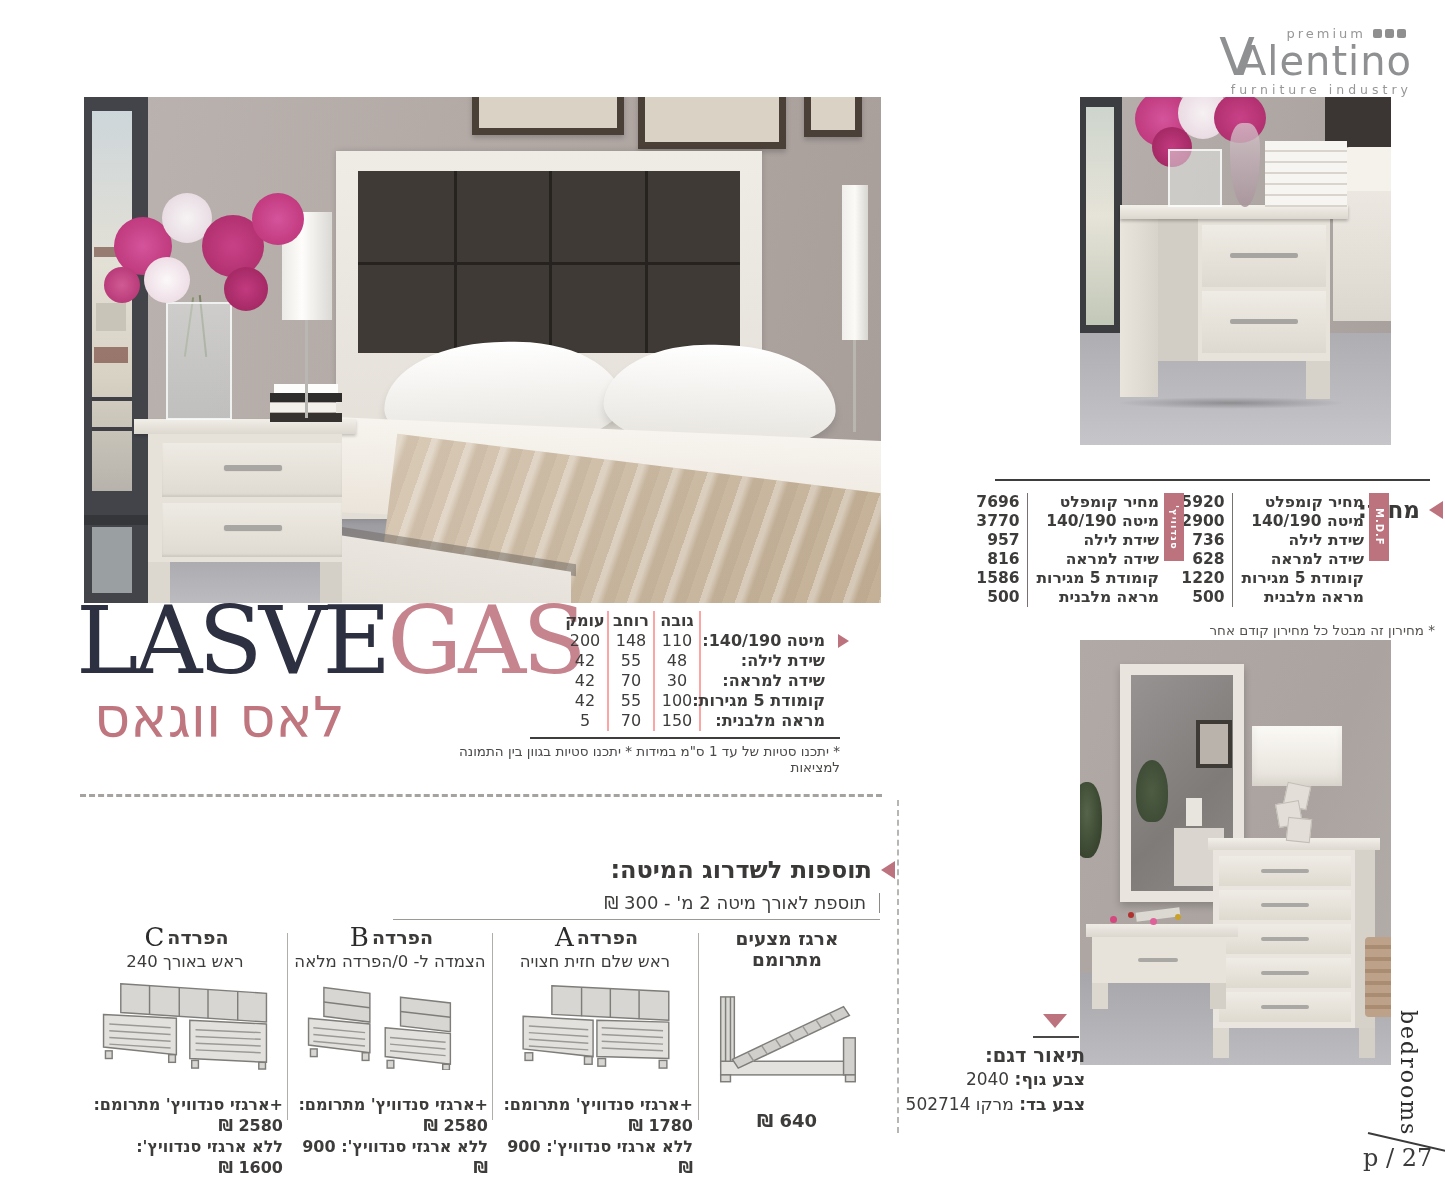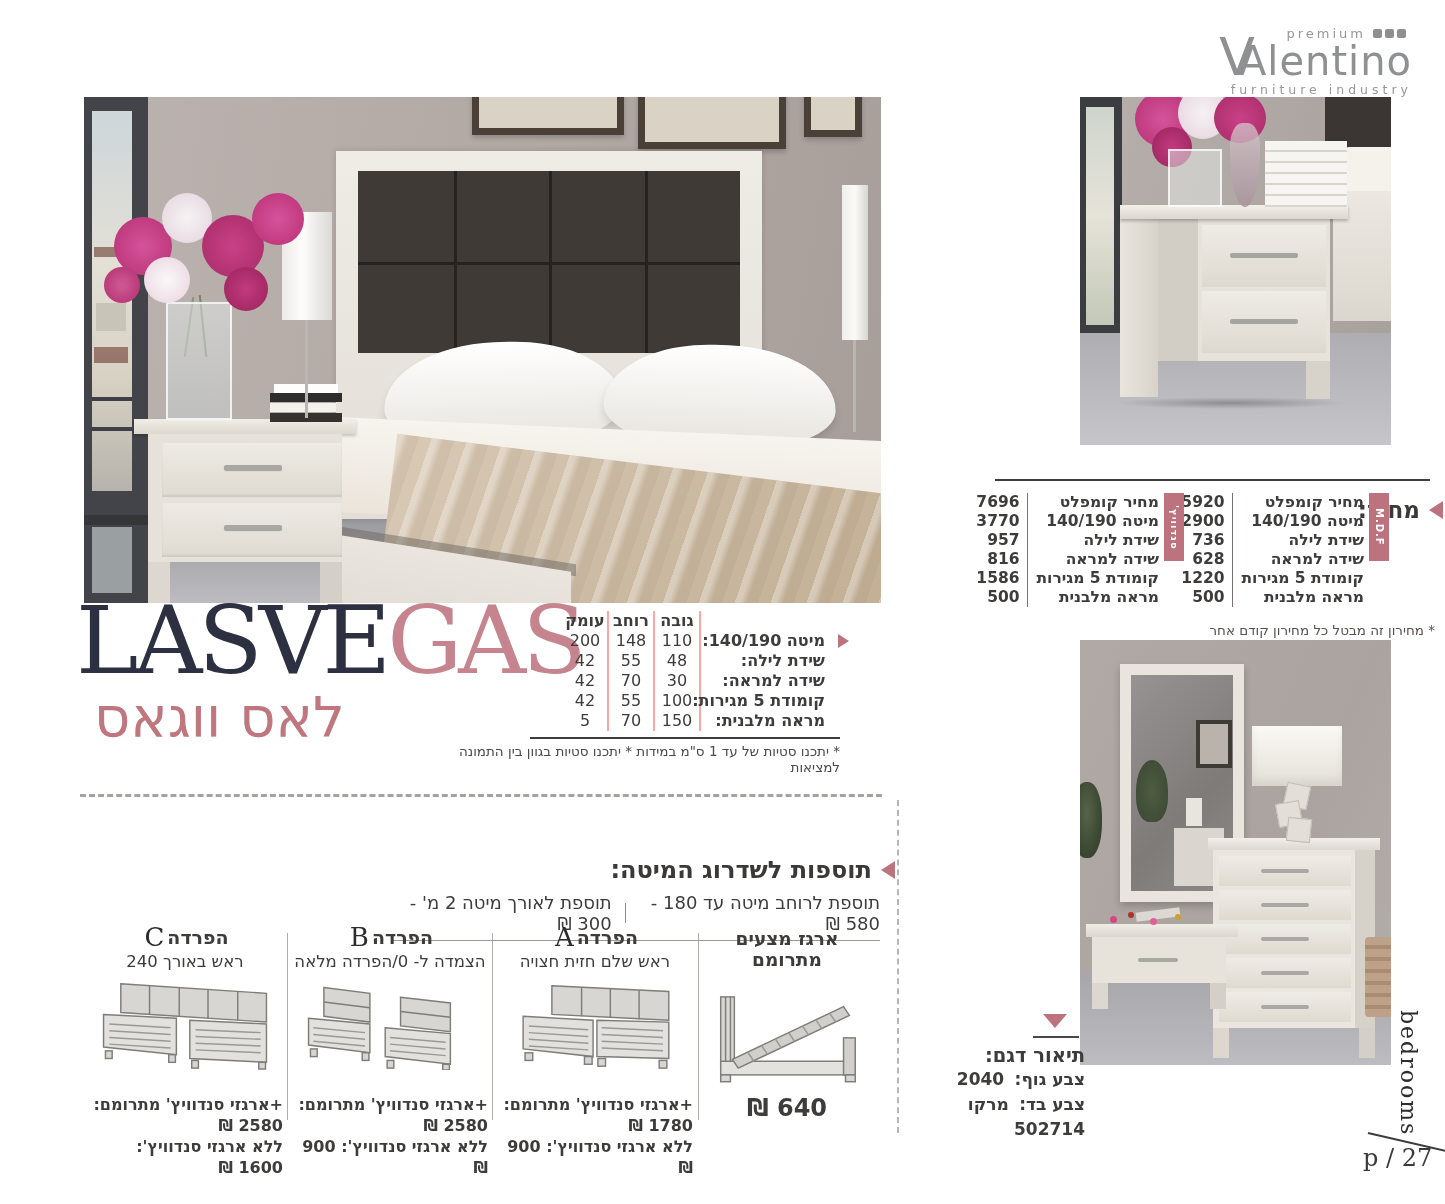--- a/index.html
+++ b/index.html
@@ -232,33 +232,33 @@
   .opt-a { left:497px; top:924px; width:196px; }
   .opt-b { left:292px; top:924px; width:196px; }
   .opt-c { left:87px; top:924px; width:196px; }
   .opt-title { direction:rtl; font-size:18.5px; font-weight:700; }
   .sep-title { direction:rtl; line-height:27px; }
   .sep-he { font-size:19px; font-weight:700; }
   .sep-letter { font-family:"DejaVu Serif","Liberation Serif",serif; font-size:26px; margin:0 3px;
                 vertical-align:-2px; color:#2b2b2b; }
   .sep-sub { direction:rtl; font-size:16.5px; line-height:20px; }
   .opt svg { margin-top:6px; }
-  .opt-price { direction:rtl; font-size:24px; font-weight:700; margin-top:2px; }
+  .opt-price { direction:rtl; font-size:18px; font-weight:700; margin-top:18px; }
   .sep-prices { direction:rtl; text-align:start; font-size:16px; font-weight:600; line-height:21px; margin-top:20px; }
 
   
   .model-desc { position:absolute; left:900px; top:1014px; width:185px; direction:rtl; text-align:start; }
   .md-tri { position:absolute; right:18px; top:0; width:0; height:0;
             border-left:12px solid transparent; border-right:12px solid transparent;
             border-top:14px solid #bd737e; }
   .md-line { position:absolute; right:6px; top:22px; width:46px; height:2px; background:#4a4847; }
   .md-title { margin-top:30px; font-size:19.5px; font-weight:700; }
   .md-row { font-size:17px; line-height:25px; }
   .md-label { font-weight:700; }
-  .md-value { font-weight:700; margin-right:5px; }
+  .md-value { font-weight:400; }
 
   
   .bedrooms { position:absolute; left:1396px; top:1010px; writing-mode:vertical-rl;
               font-family:"DejaVu Serif","Liberation Serif",serif; font-size:22px; letter-spacing:2px; color:#2c2c2c; }
   .pageno-line { position:absolute; left:1368px; top:1132px; width:84px; height:2px; background:#3b3b3b;
                  transform:rotate(13deg); transform-origin:left center; }
   .pageno { position:absolute; left:1363px; top:1144px; font-family:"DejaVu Serif","Liberation Serif",serif;
             font-size:24px; color:#3b3b3b; }
 </style>
 </head>
@@ -499,21 +499,20 @@
   <div class="dash-v"></div>
   <div class="vline vline1"></div>
   <div class="vline vline2"></div>
   <div class="vline vline3"></div>
 
   <div class="upg-title-row">
     <span class="tri-left"></span>
     <span class="upg-title">תוספות לשדרוג המיטה:</span>
   </div>
   <div class="upg-sub">
-    <span>תוספת לרוחב מיטה עד 180 - 580 ₪</span>
     <span class="vdiv"></span>
     <span>תוספת לאורך מיטה 2 מ' - 300 ₪</span>
   </div>
 
   <div class="opt opt-storage">
     <div class="opt-title">ארגז מצעים מתרומם</div>
     <svg width="156" height="112" viewBox="0 0 160 112">
       <g stroke="#7e7d79" stroke-width="1.5" fill="#d9d8d4">
         <rect x="12" y="20" width="14" height="72"></rect>
         <line x1="17" y1="20" x2="17" y2="92"></line>

